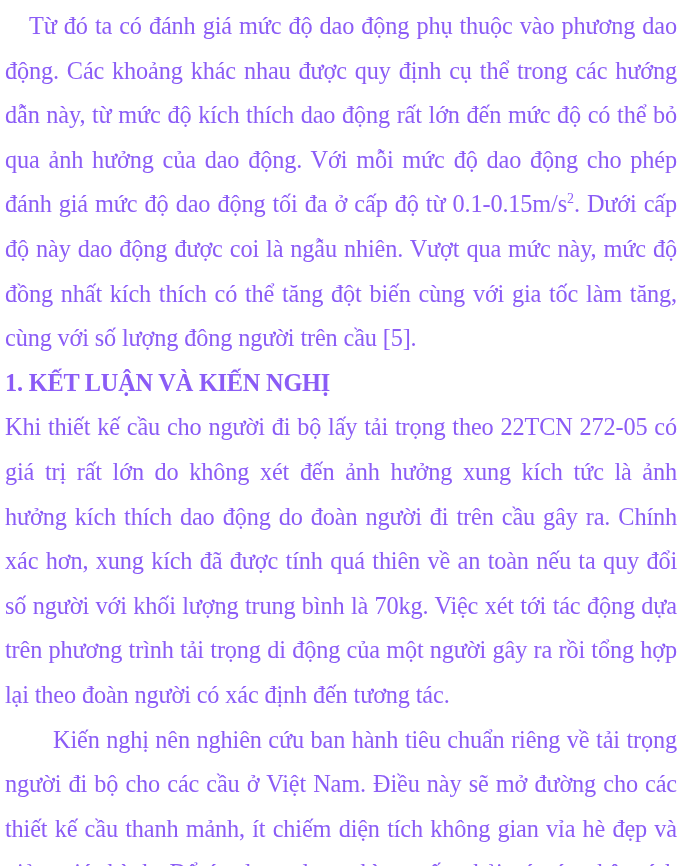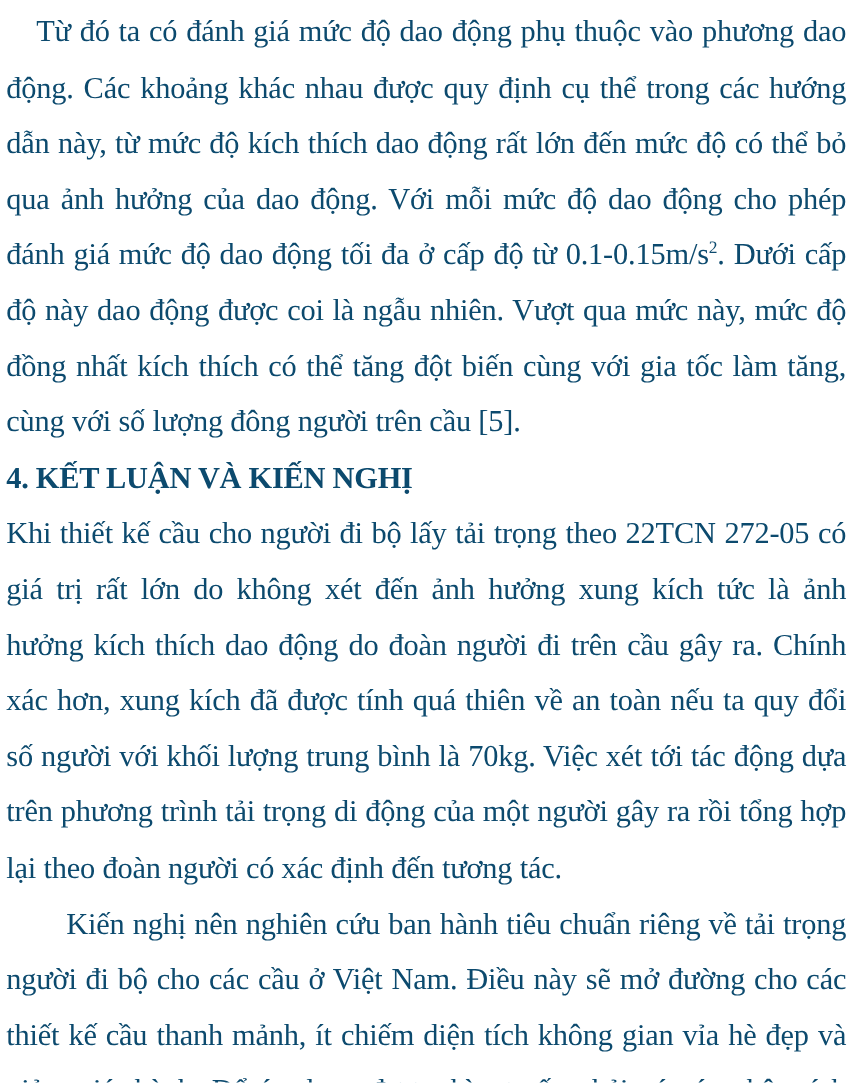--- a/index.html
+++ b/index.html
@@ -4,21 +4,21 @@
 <style>
   html, body { margin: 0; padding: 0; background: #ffffff; }
   body { width: 680px; height: 866px; overflow: hidden; }
   .page {
     position: relative;
     width: 680px;
     height: 866px;
     padding: 4px 3px 0 5px;
     box-sizing: border-box;
     font-family: "Liberation Serif", "DejaVu Serif", serif;
-    color: #0c4a6e;
+    color: #8b5cf6;
     font-size: 24.3px;
     line-height: 44.6px;
   }
   .para {
     margin: 0;
     text-align: justify;
     text-align-last: left;
     letter-spacing: -0.15px;
   }
   .para.indent1 { text-indent: 24px; }
@@ -30,16 +30,16 @@
     line-height: 44.6px;
     letter-spacing: -0.2px;
   }
   sup { font-size: 14px; line-height: 0; vertical-align: 9px; }
 </style>
 </head>
 <body>
 
 <div class="page">
   <p class="para indent1"><span>Từ đó ta có đánh giá mức độ dao động phụ thuộc vào phương dao động. Các khoảng khác nhau được quy định cụ thể trong các hướng dẫn này, từ mức độ kích thích dao động rất lớn đến mức độ có thể bỏ qua ảnh hưởng của dao động. Với mỗi mức độ dao động cho phép đánh giá mức độ dao động tối đa ở cấp độ từ 0.1-0.15m/s</span><sup>2</sup><span>. Dưới cấp độ này dao động được coi là ngẫu nhiên. Vượt qua mức này, mức độ đồng nhất kích thích có thể tăng đột biến cùng với gia tốc làm tăng, cùng với số lượng đông người trên cầu [5].</span></p>
-  <h2 class="heading">4. KẾT LUẬN VÀ KIẾN NGHỊ</h2>
+  <h2 class="heading">1. KẾT LUẬN VÀ KIẾN NGHỊ</h2>
   <p class="para">Khi thiết kế cầu cho người đi bộ lấy tải trọng theo 22TCN 272-05 có giá trị rất lớn do không xét đến ảnh hưởng xung kích tức là ảnh hưởng kích thích dao động do đoàn người đi trên cầu gây ra. Chính xác hơn, xung kích đã được tính quá thiên về an toàn nếu ta quy đổi số người với khối lượng trung bình là 70kg. Việc xét tới tác động dựa trên phương trình tải trọng di động của một người gây ra rồi tổng hợp lại theo đoàn người có xác định đến tương tác.</p>
   <p class="para indent2">Kiến nghị nên nghiên cứu ban hành tiêu chuẩn riêng về tải trọng người đi bộ cho các cầu ở Việt Nam. Điều này sẽ mở đường cho các thiết kế cầu thanh mảnh, ít chiếm diện tích không gian vỉa hè đẹp và giảm giá thành. Để áp dụng được thì tư vấn phải có các phân tích động ngay từ lúc thiết kế để tránh các trường hợp dao động lớn ảnh hưởng đến chất lượng khai thác công trình và an toàn của kết cấu, cũng cần có các nghiên cứu và đo dao động sau khi hoàn thành để kiểm chứng cho thiết kế. Từ đó, các cầu tương tự có thể điều chỉnh phân tích động phù hợp.</p>
 </div>
 
 </body></html>

